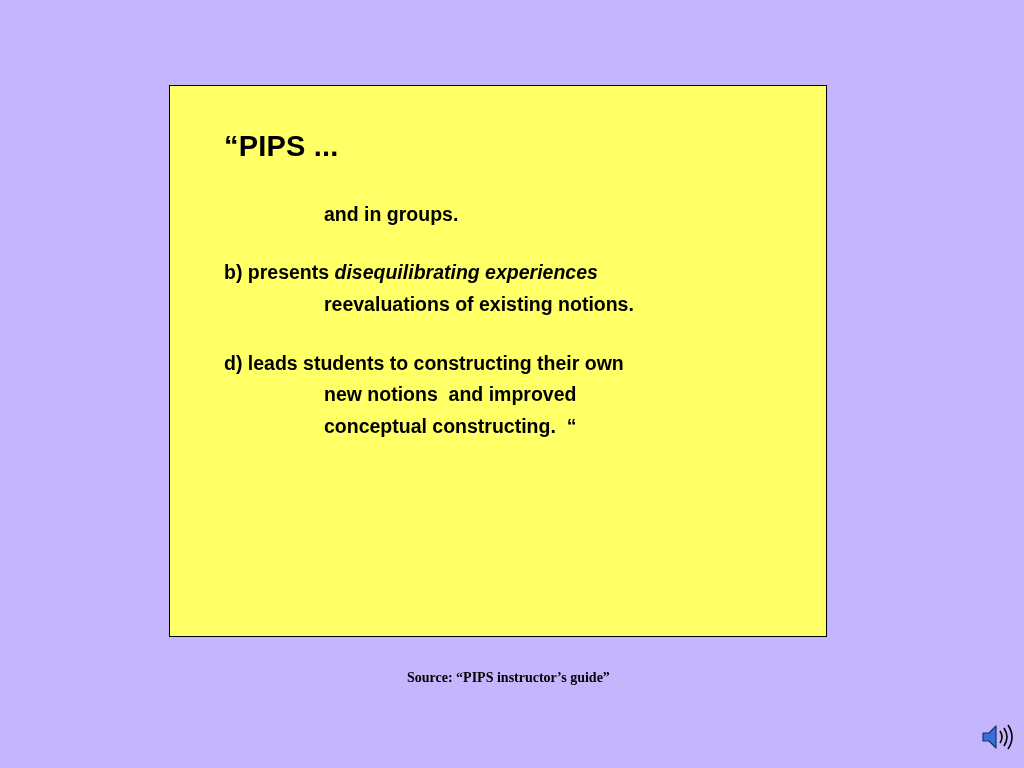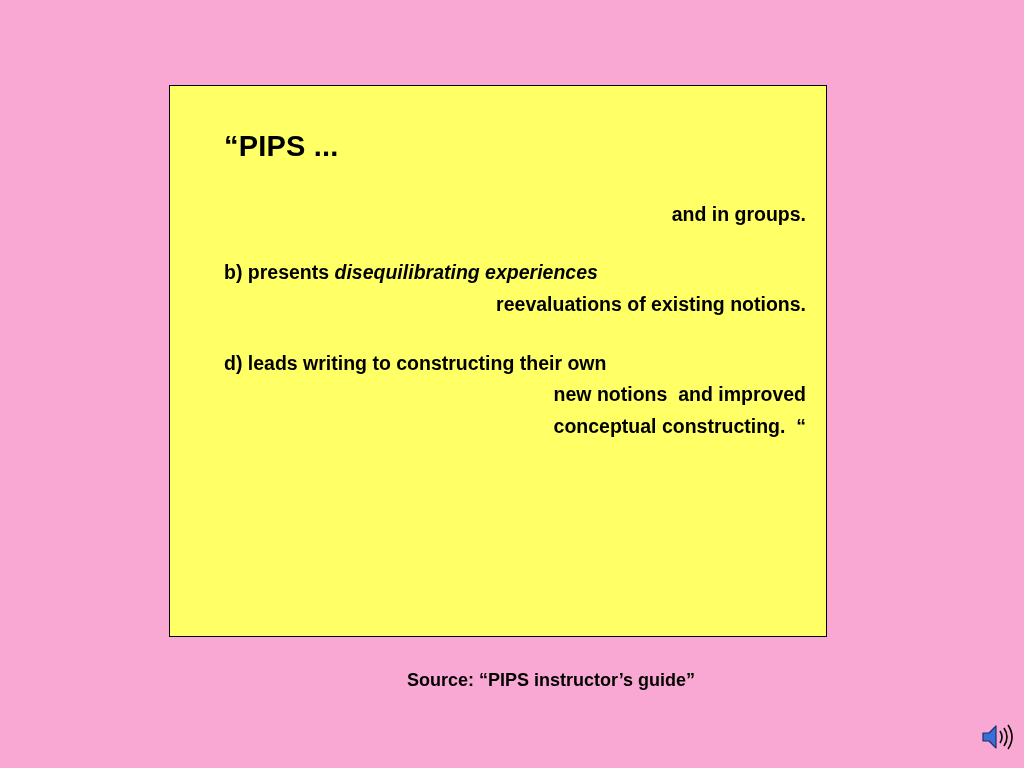--- a/index.html
+++ b/index.html
@@ -13,21 +13,21 @@
     position: relative;
     font-family: "Liberation Sans", sans-serif;
     overflow: hidden;
   }
 
   .slide {
     position: absolute;
     left: 0; top: 0;
     width: 1024px;
     height: 768px;
-    background: #f9a8d4;
+    background: #c4b5fd;
   }
 
   .yellow-box {
     position: absolute;
     left: 169px;
     top: 85px;
     width: 658px;
     height: 552px;
     background: #ffff66;
     border: 1px solid #000000;
@@ -60,35 +60,35 @@
   .item:last-child {
     margin-bottom: 0;
   }
 
   .line-1 {
     white-space: pre-wrap;
   }
   .line-indent {
     padding-left: 100px;
     white-space: pre-wrap;
-    text-align: right;
   }
   .ital {
     font-style: italic;
     text-align: center;
   }
 
   .source {
     position: absolute;
     left: 407px;
     top: 670px;
-    font-size: 18px;
+    font-size: 14px;
     font-weight: bold;
     color: #000000;
     white-space: nowrap;
+    font-family: Liberation Serif, serif;
   }
 
   .sound-icon {
     position: absolute;
     left: 980px;
     top: 722px;
     width: 34px;
     height: 30px;
   }
 </style>
@@ -106,21 +106,21 @@
         <div class="line-indent">and in groups.</div>
       </div>
 
       <div class="item">
         <div class="line-1"><span>b) presents </span><span class="ital">disequilibrating experiences</span></div>
         <div class="line-indent">reevaluations of existing notions.</div>
       </div>
 
 
       <div class="item">
-        <div class="line-1"><span>d) leads writing to constructing their own</span></div>
+        <div class="line-1"><span>d) leads students to constructing their own</span></div>
         <div class="line-indent">new notions  and improved</div>
         <div class="line-indent">conceptual constructing.  “</div>
       </div>
 
     </div>
   </div>
 
   <div class="source">Source: “PIPS instructor’s guide”</div>
 
   <div class="sound-icon">

